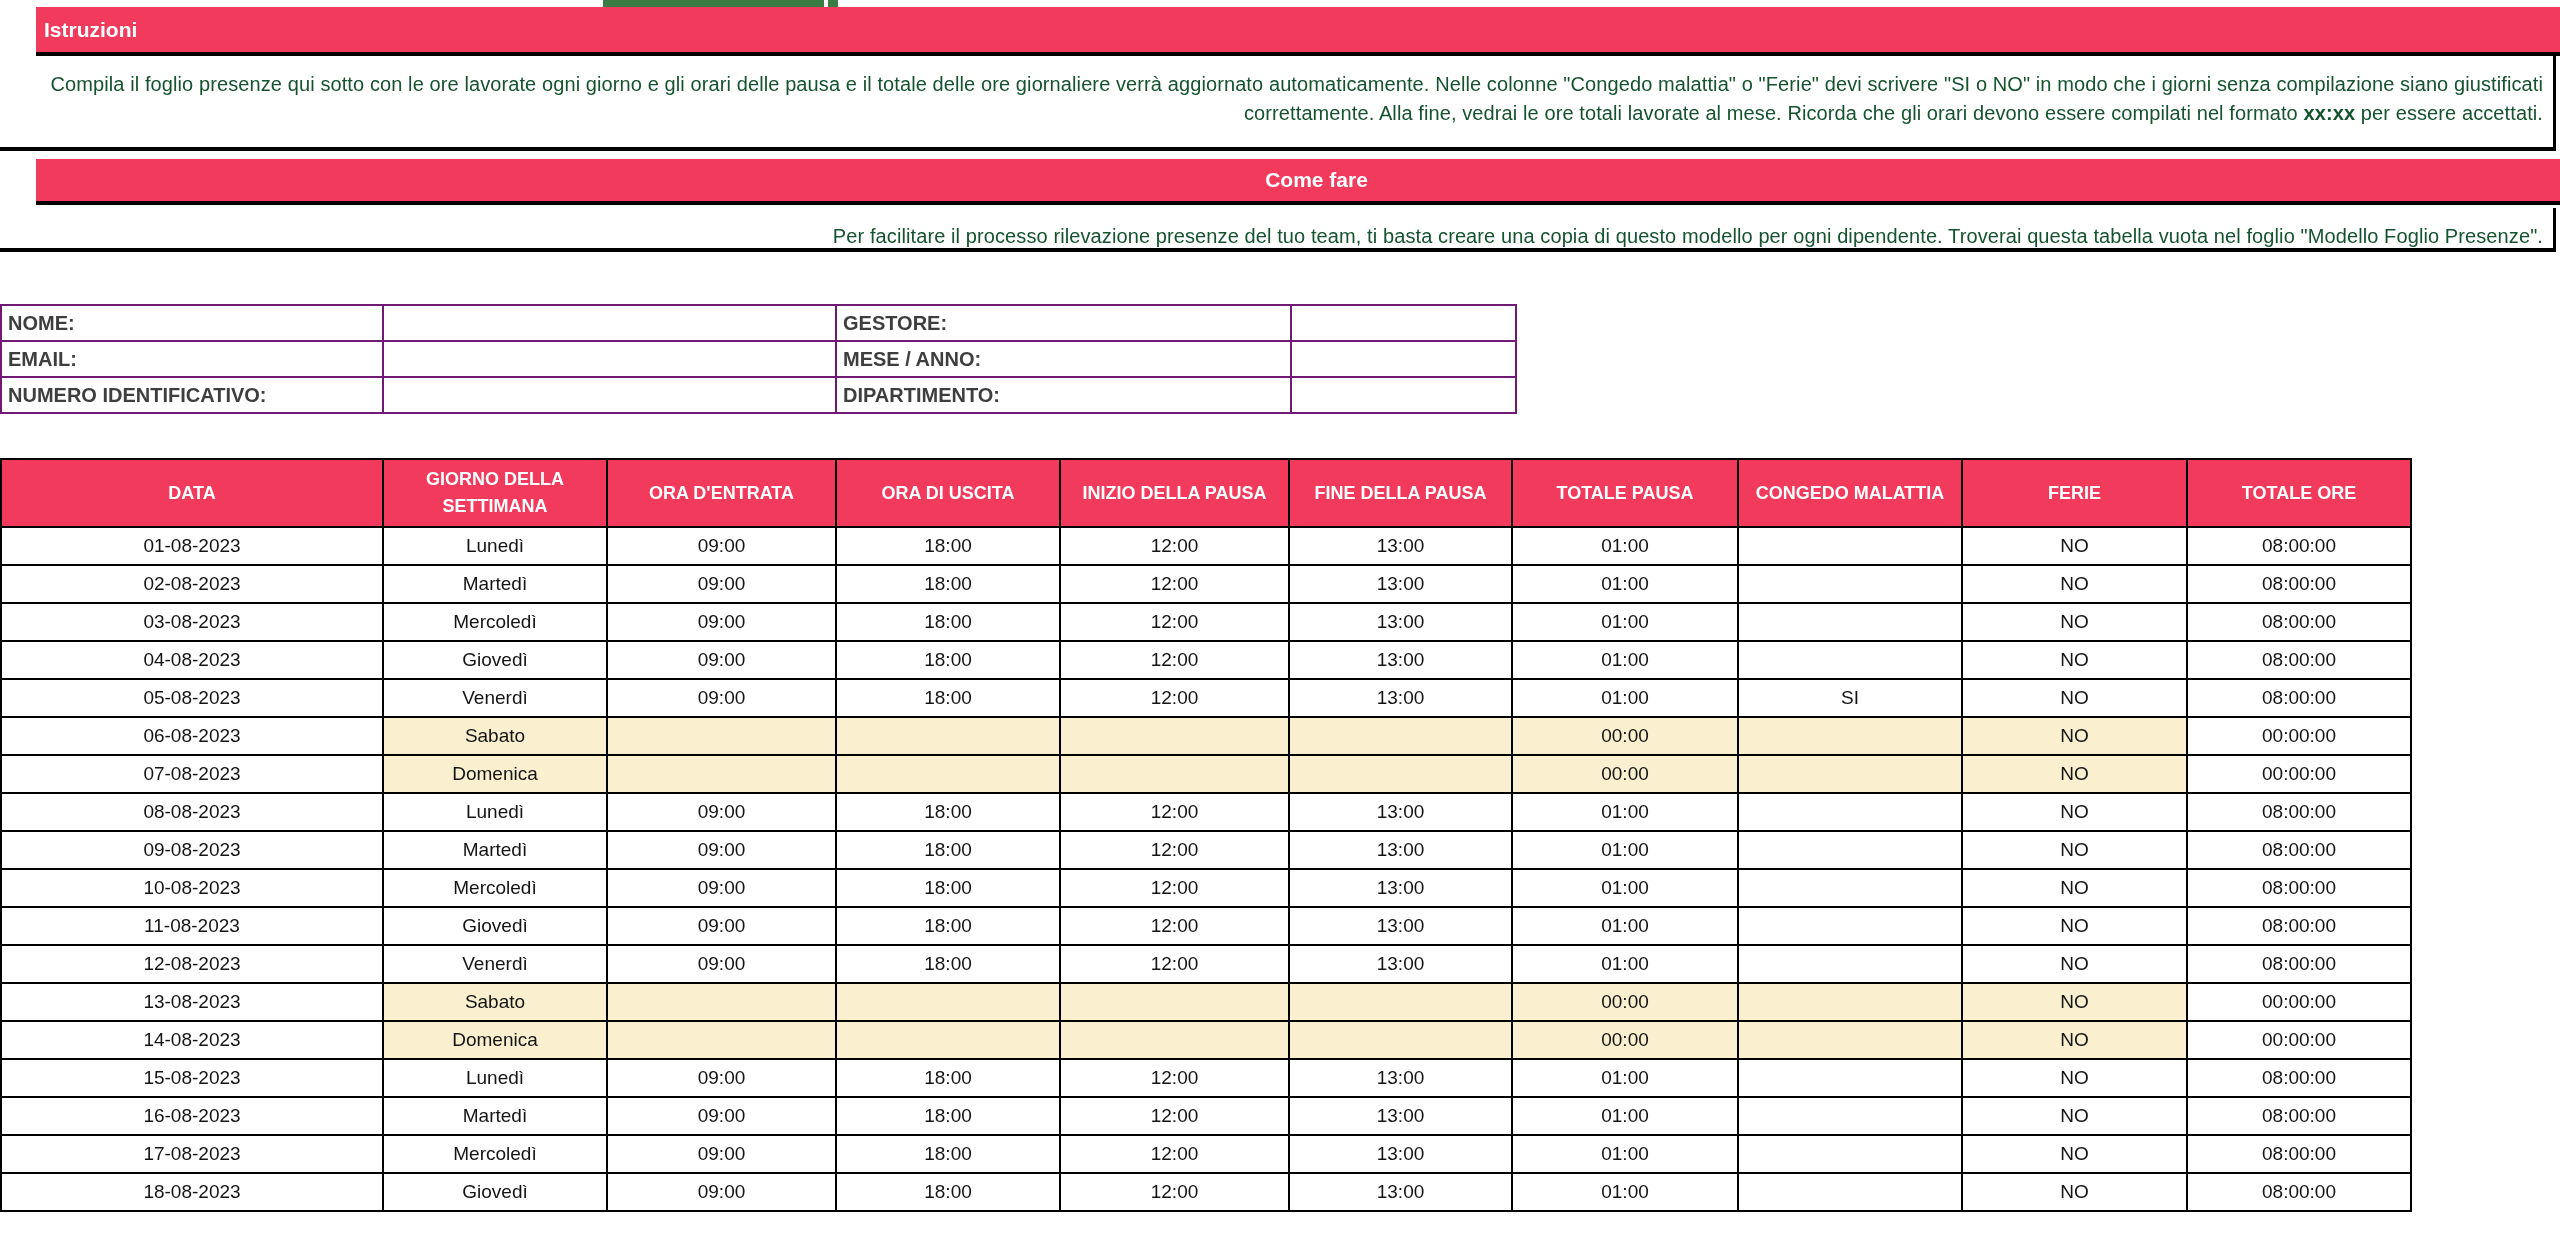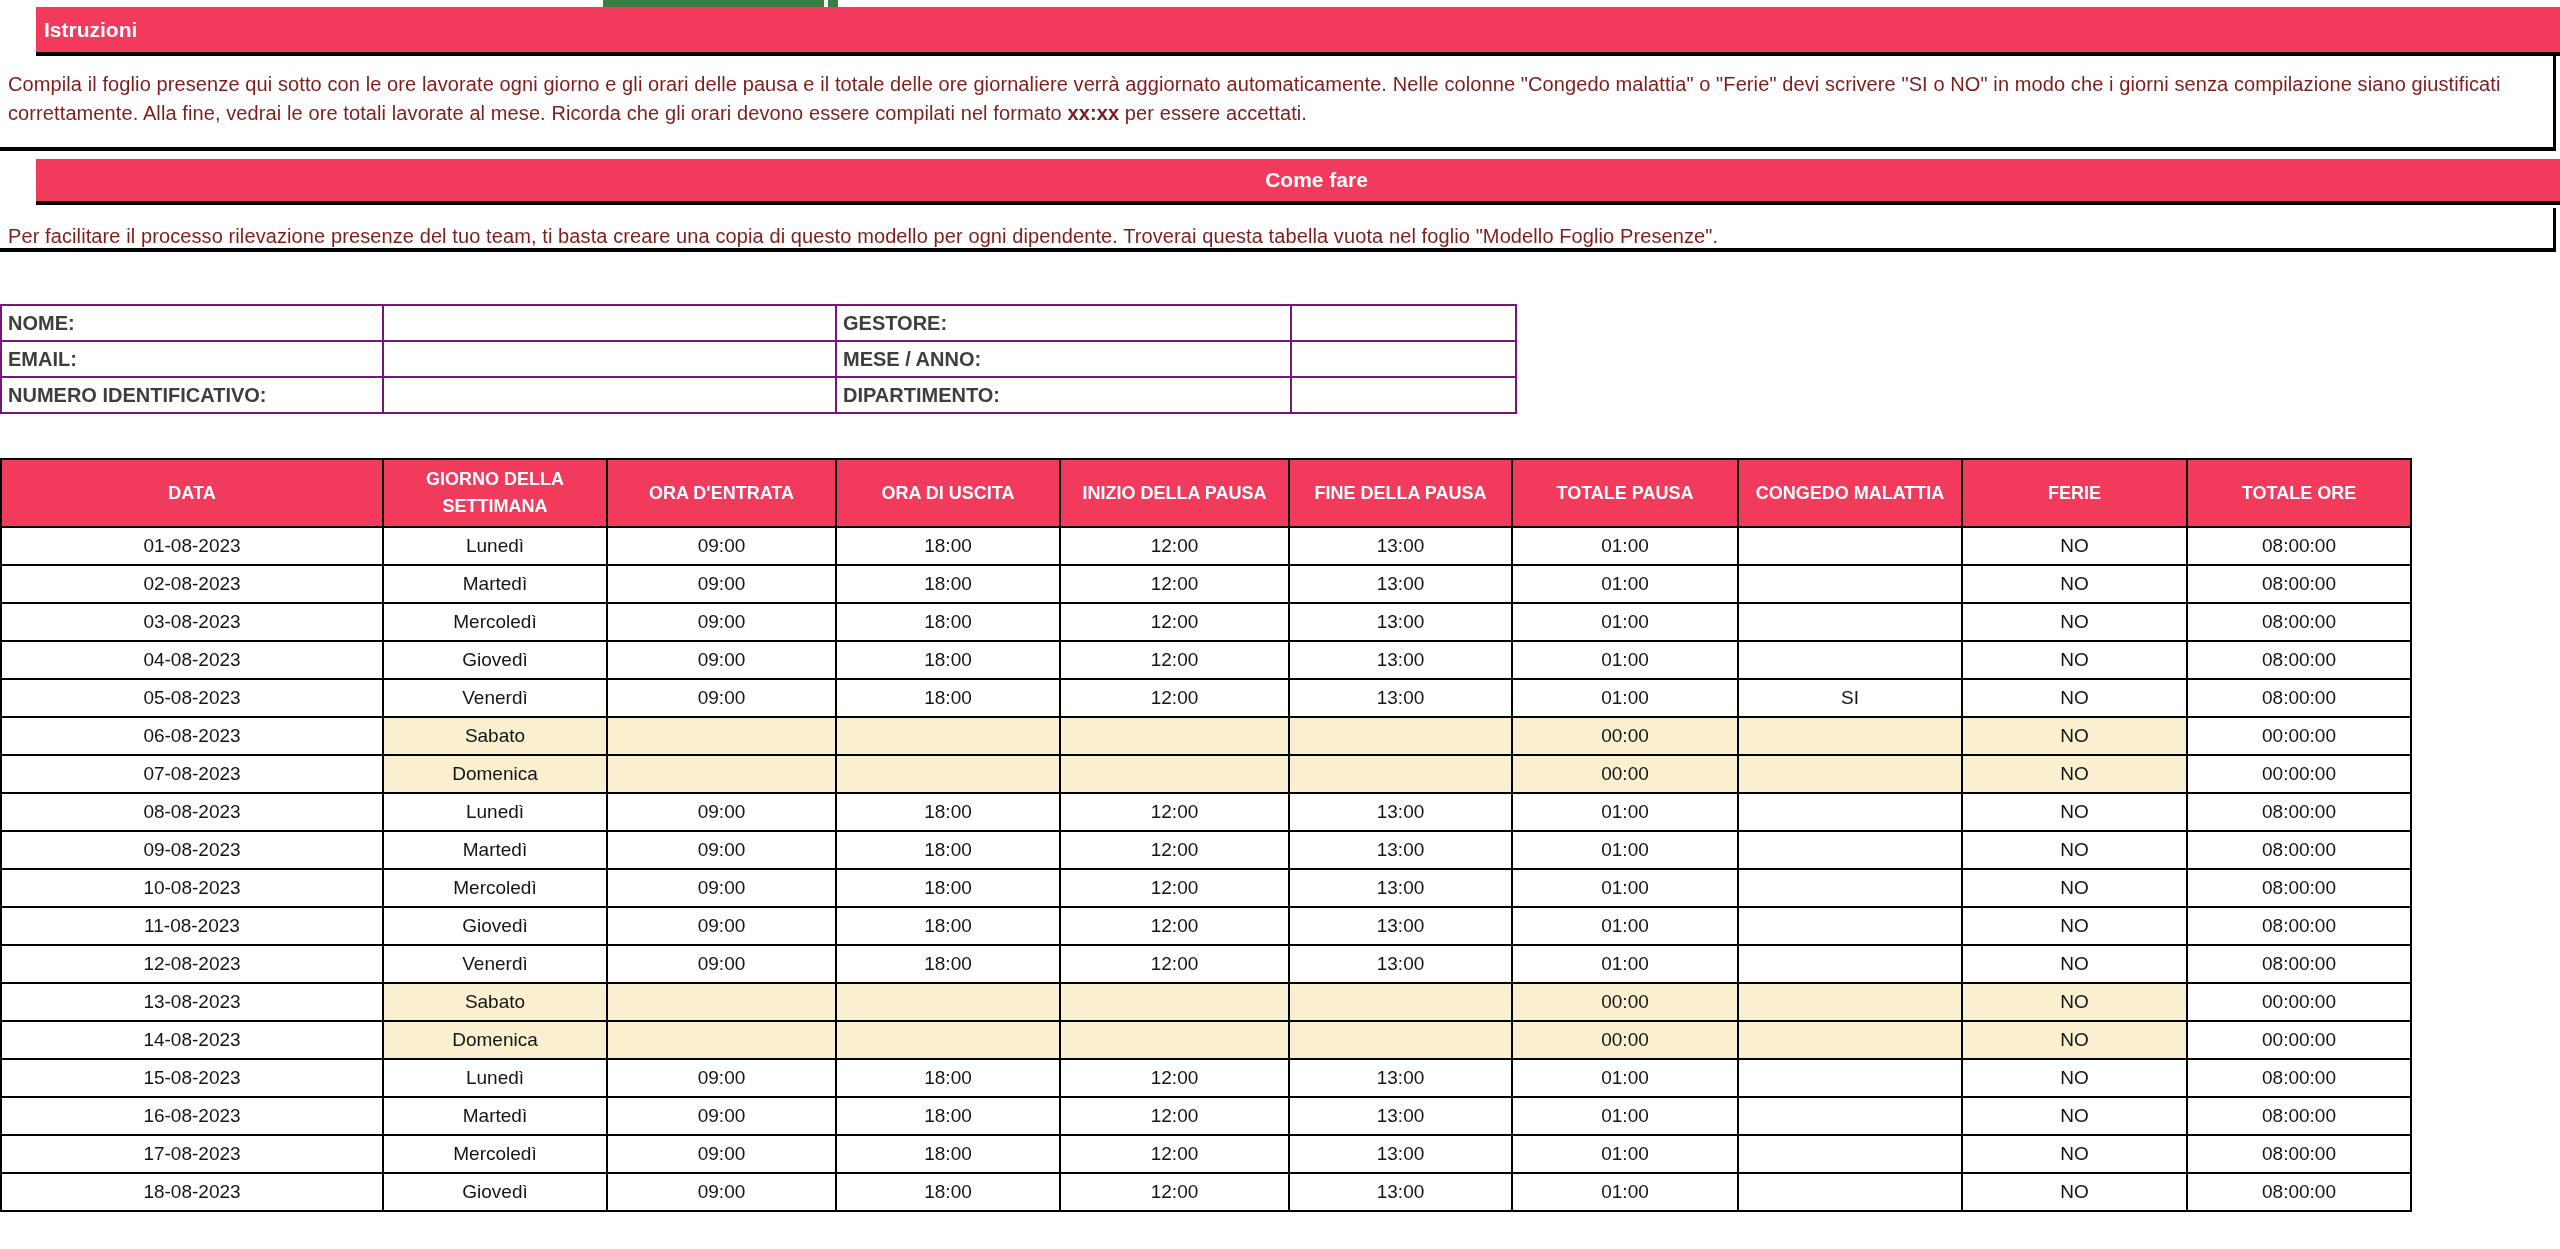--- a/index.html
+++ b/index.html
@@ -21,21 +21,21 @@
   .banner, .textbox {
     position: absolute; left: 0; width: 2556px; box-sizing: border-box;
     border-right: 3px solid #000; border-bottom: 4px solid #000;
   }
   .banner { background: var(--pink, #F23B5C); color: #ffffff; font-weight: bold; font-size: 21px;
             display: flex; align-items: center; padding-left: 8px; margin-left: 36px; }
   .banner1 { top: 7px;   height: 49px; }
   .box1    { top: 56px;  height: 95px; }
   .banner2 { top: 159px; height: 46px; justify-content: center; }
   .box2    { top: 208px; height: 44px; }
-  .textbox { background: #ffffff; font-size: 20px; color: #7f1d1d; padding: 14px 10px 0 8px; }
+  .textbox { background: #ffffff; font-size: 20px; color: #14532d; padding: 14px 10px 0 8px; text-align: right; }
   .textbox p { margin: 0; line-height: 29px; letter-spacing: 0.1px; }
 
   
   .info-form { position: absolute; left: 0; top: 304px; width: 1515px;
                border-collapse: collapse; table-layout: fixed; }
   .info-form td { border: 2px solid #701a75; height: 36px; box-sizing: border-box;
                   padding: 0 6px; font-size: 20px; background: #fff; }
   .info-form td.label { font-weight: bold; color: #3E3E3E; }
 
   

